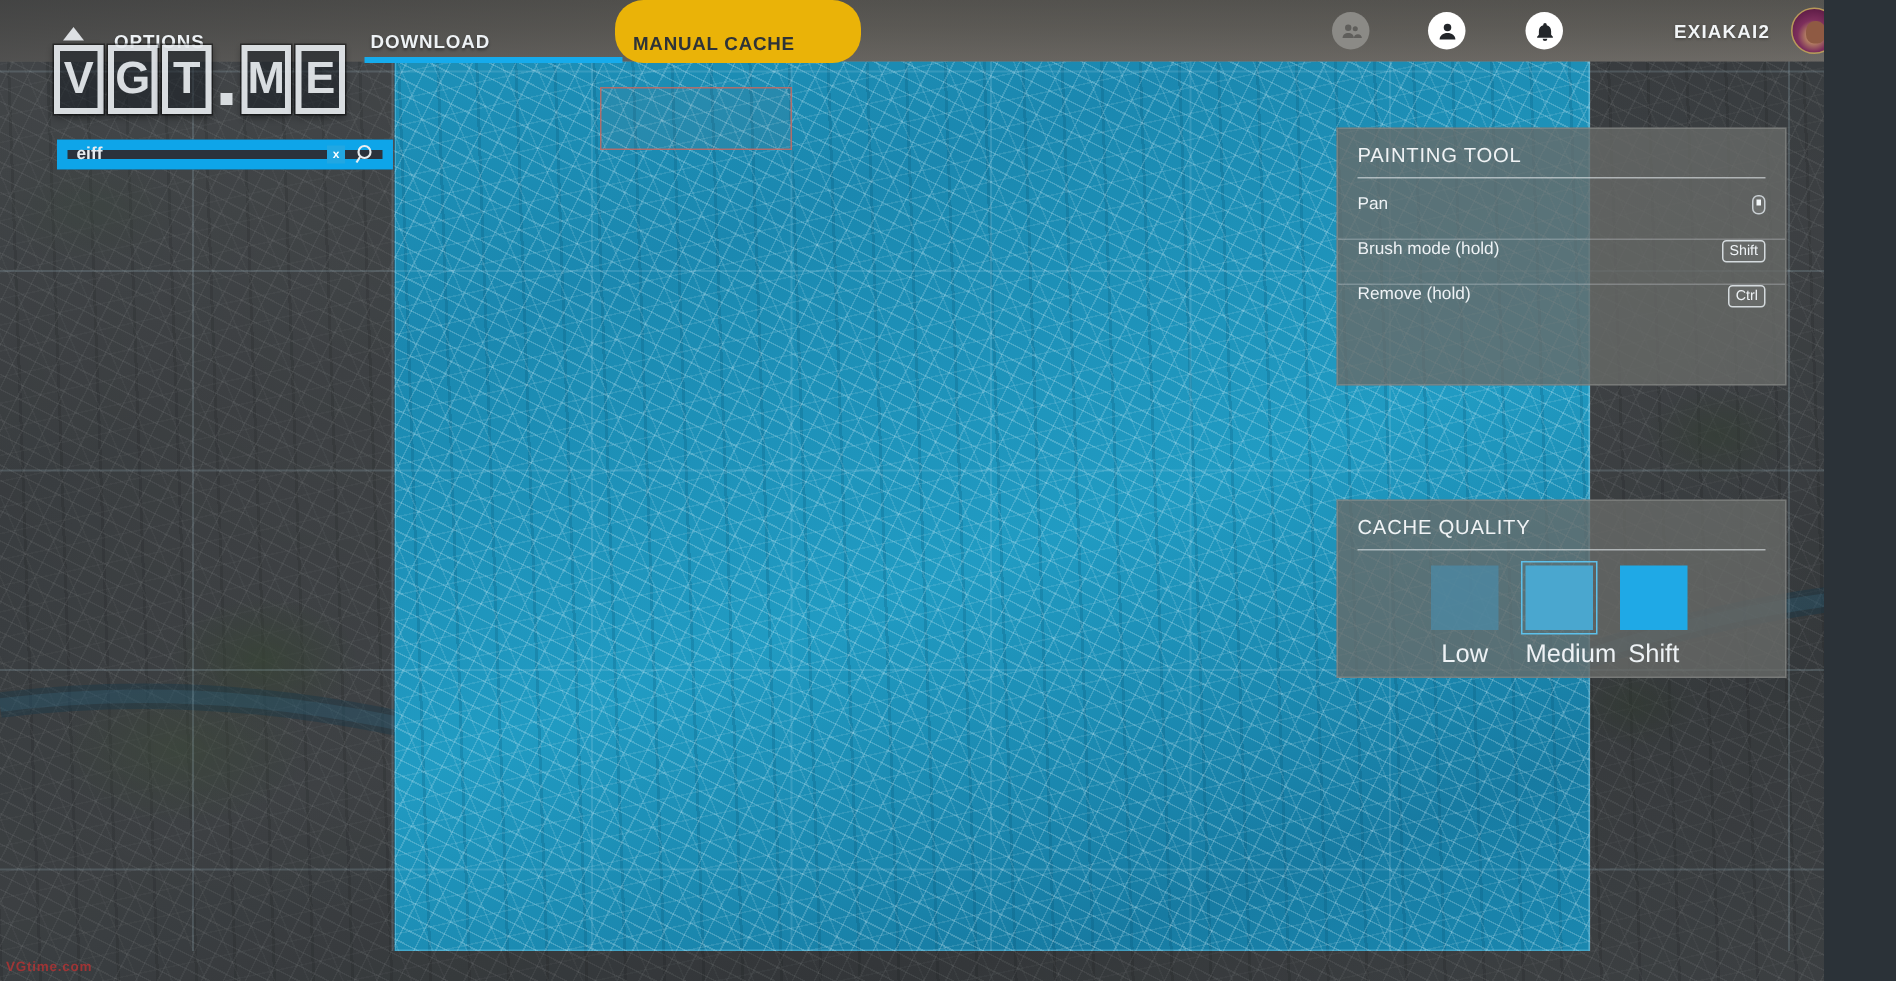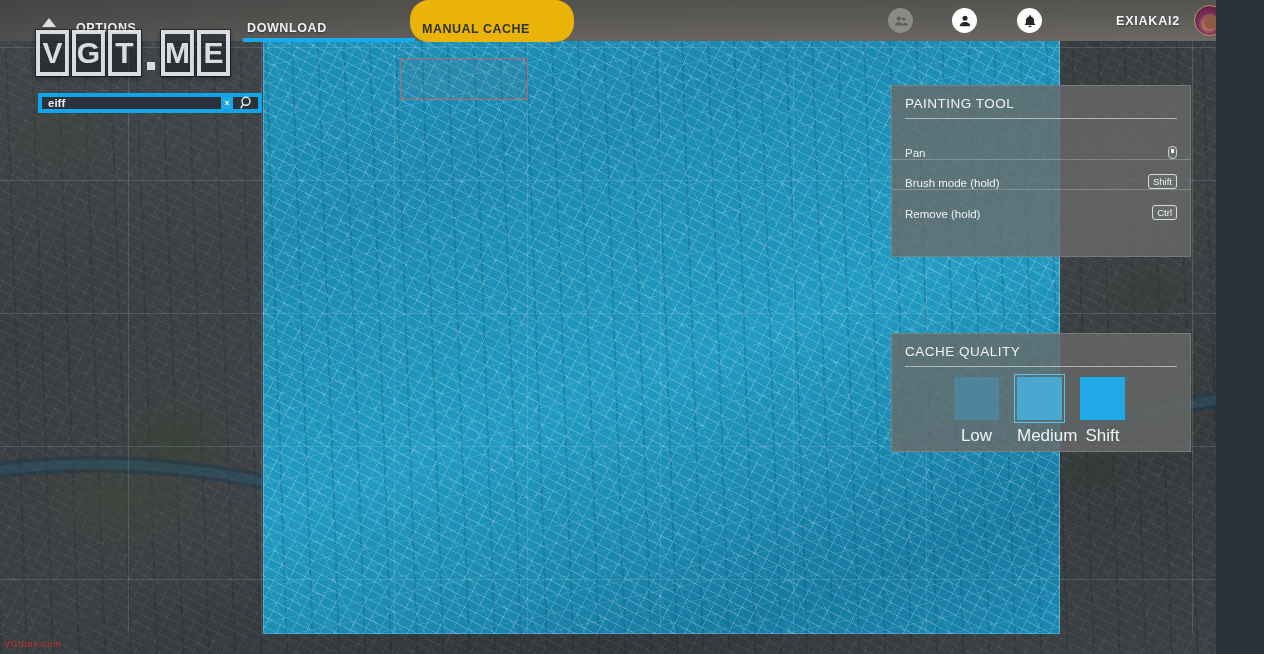--- a/index.html
+++ b/index.html
@@ -89,21 +89,21 @@
   .username { position:absolute; left:1116px; top:14px; font-size:12.5px; font-weight:bold;
     color:#f2f5f7; letter-spacing:.8px; text-shadow:0 1px 2px rgba(0,0,0,.4); }
   .avatar { position:absolute; left:1194px; top:5px; width:31px; height:31px;
     border-radius:50%; border:1.5px solid #b89a5a; overflow:hidden;
     background:radial-gradient(circle at 48% 62%, #b07a62 0 22%, #7d2f5c 45%, #4a1038 100%); }
   .avatar .face { position:absolute; left:9px; top:8px; width:13px; height:15px;
     border-radius:45% 45% 40% 40%; background:#8f5a43; }
 
   
   .search { position:absolute; left:38px; top:93px; width:224px; height:20px;
-    background:#2b323c; border:4px solid #0ea5e9; display:flex; align-items:center; }
+    background:#2b323c; border:7px solid #0ea5e9; display:flex; align-items:center; }
   .search input { flex:1; background:transparent; border:none; outline:none;
     color:#e7ecf0; font-size:11.5px; font-weight:bold; padding:0 6px;
     font-family:"Liberation Sans", sans-serif; }
   .search-clear { width:12px; height:12px; background:#21a7e2; color:#fff;
     font-size:8px; line-height:12px; text-align:center; margin-right:5px;
     cursor:pointer; font-weight:bold; }
   .search-go { width:18px; height:18px; margin-right:2px; position:relative; cursor:pointer; }
   .search-go svg { position:absolute; left:1px; top:1px; }
 
   
@@ -122,21 +122,21 @@
     color:rgba(196,48,48,.72); letter-spacing:.5px; font-weight:bold;text-align:right; }
 
   
   .panel { position:absolute; background:rgba(104,106,104,.80);
     border:1px solid rgba(150,152,150,.45); }
   .panel-title { font-size:13.5px; color:#f0f3f5; letter-spacing:.5px;
     padding:10px 13px 7px; }
   .panel-rule { height:1px; background:rgba(230,235,238,.6); margin:0 13px; }
 
   #panel-painting { left:891px; top:85px; width:300px; height:172px; }
-  .prow { display:flex; align-items:flex-end; justify-content:space-between;
+  .prow { display:flex; align-items:flex-start; justify-content:space-between;
     height:30px; padding:0 13px; border-bottom:1px solid rgba(222,228,232,.28); }
   .prow:last-child { border-bottom:none; }
   .prow .lbl { font-size:11.5px; color:#eef2f5; }
   .mouse-ic { width:9px; height:13px; border:1px solid #c9cfd3; border-radius:4px;
     position:relative; background:rgba(255,255,255,.08); }
   .mouse-ic i { position:absolute; left:2.4px; top:1.5px; width:3px; height:4px;
     background:#f2f6f8; }
   .key { font-size:9.5px; color:#eef2f5; border:1px solid #d4dadd; border-radius:3px;
     padding:1px 4px; background:rgba(255,255,255,.05); }
 

